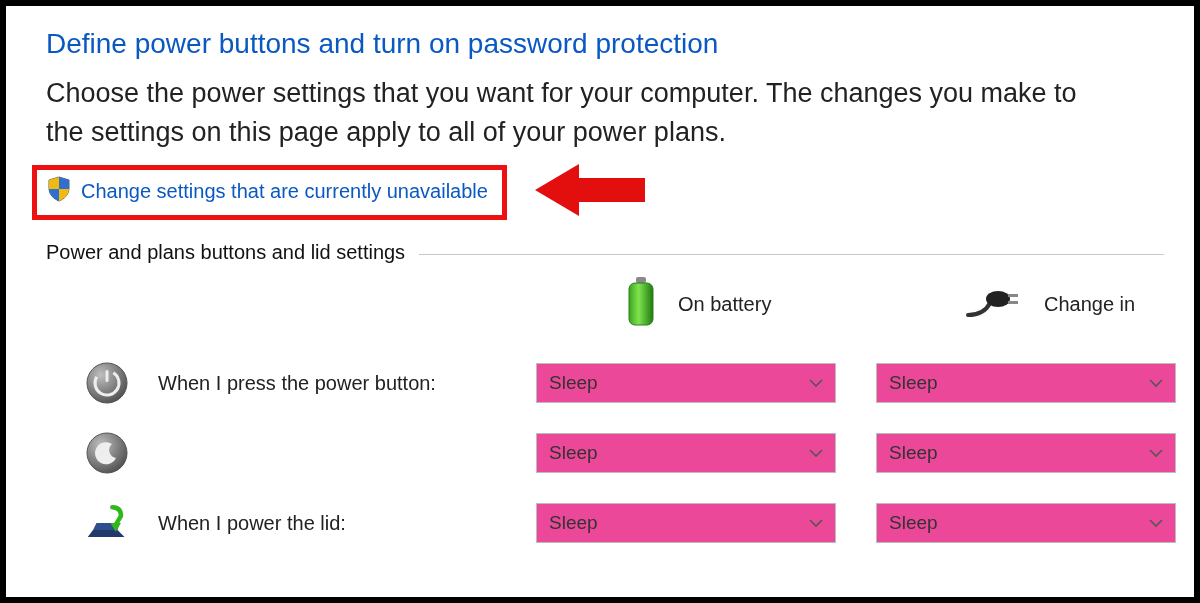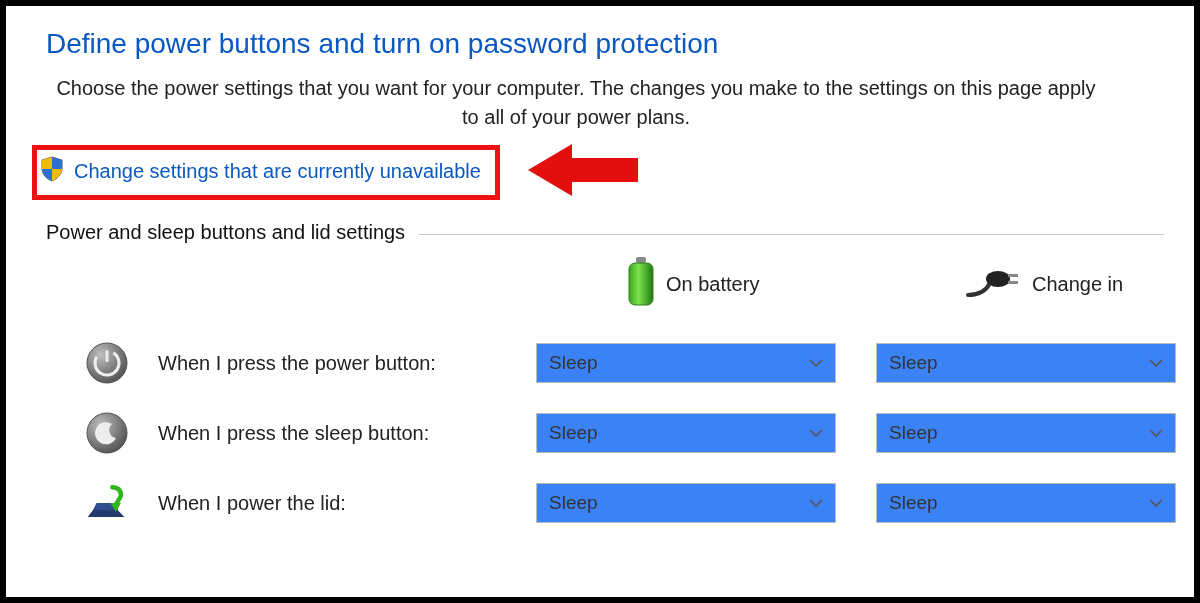--- a/index.html
+++ b/index.html
@@ -17,34 +17,33 @@
     position: relative;
     padding: 22px 30px 0 30px;
   }
   .title {
     color: #0a58c2;
     font-size: 28px;
     font-weight: 400;
     margin: 0 0 14px 10px;
   }
   .description {
-    font-size: 20px;
+    font-size: 27px;
     line-height: 1.45;
     margin: 0 0 10px 10px;
     max-width: 1060px;
-    text-align: center;
   }
   .highlight-row {
     display: flex;
     align-items: center;
     margin-left: -4px;
   }
   .highlight-box {
     border: 5px solid #e11;
-    padding: 6px 14px 8px 3px;
+    padding: 6px 14px 8px 10px;
     display: flex;
     align-items: center;
     gap: 10px;
   }
   .link {
     color: #0a58c2;
     font-size: 20px;
     cursor: pointer;
   }
   .arrow-svg { margin-left: 28px; }
@@ -69,21 +68,21 @@
     grid-template-columns: 470px 320px 320px;
     column-gap: 20px;
     row-gap: 28px;
     align-items: center;
     margin-top: 10px;
     margin-left: 10px;
   }
   .col-header {
     display: flex;
     align-items: center;
-    gap: 10px;
+    gap: 22px;
     font-size: 20px;
     justify-content: flex-start;
     height: 60px;
     padding-left: 90px;
   }
   .row-label {
     display: flex;
     align-items: center;
     gap: 30px;
     font-size: 20px;
@@ -91,21 +90,21 @@
     text-align: center;
   }
   .row-icon {
     width: 42px; height: 42px;
     display: flex; align-items: center; justify-content: center;
   }
   .dropdown {
     width: 300px;
     height: 40px;
     border: 1px solid #bcbcbc;
-    background: #3b82f6;
+    background: #ec4899;
     display: flex;
     align-items: center;
     justify-content: space-between;
     padding: 0 12px;
     font-size: 19px;
     color: #333;
     cursor: pointer;
   }
   .chevron {
     width: 14px; height: 14px;
@@ -135,21 +134,21 @@
       <span class="link">Change settings that are currently unavailable</span>
     </div>
     <span class="arrow-svg">
       <svg width="110" height="56" viewBox="0 0 110 56">
         <polygon points="0,28 44,2 44,16 110,16 110,40 44,40 44,54" fill="#e30e0e"></polygon>
       </svg>
     </span>
   </div>
 
   <div class="section-line">
-    <span class="section-label">Power and sleep buttons and lid settings</span>
+    <span class="section-label">Power and plans buttons and lid settings</span>
     <div class="section-rule"></div>
   </div>
 
   <div class="grid">
 
     <div></div>
 
     <div class="col-header">
       <span>
         <svg width="30" height="50" viewBox="0 0 30 50">
@@ -218,21 +217,20 @@
           <circle cx="21" cy="21" r="20" fill="url(#sg)" stroke="#555"></circle>
           <path d="M26 12 A11 11 0 1 0 30 26 A8 8 0 0 1 26 12 Z" fill="#eee"></path>
           <defs>
             <radialGradient id="sg" cx="0.35" cy="0.3" r="0.8">
               <stop offset="0" stop-color="#bfbfbf"></stop>
               <stop offset="1" stop-color="#4a4a4a"></stop>
             </radialGradient>
           </defs>
         </svg>
       </span>
-      <span>When I press the sleep button:</span>
     </div>
     <div class="dropdown">
       <span>Sleep</span>
       <span class="chevron">
         <svg width="14" height="10" viewBox="0 0 14 10">
             <polyline points="1,2 7,8 13,2" fill="none" stroke="#555" stroke-width="1.6"></polyline>
           </svg>
       </span>
     </div>
     <div class="dropdown">

